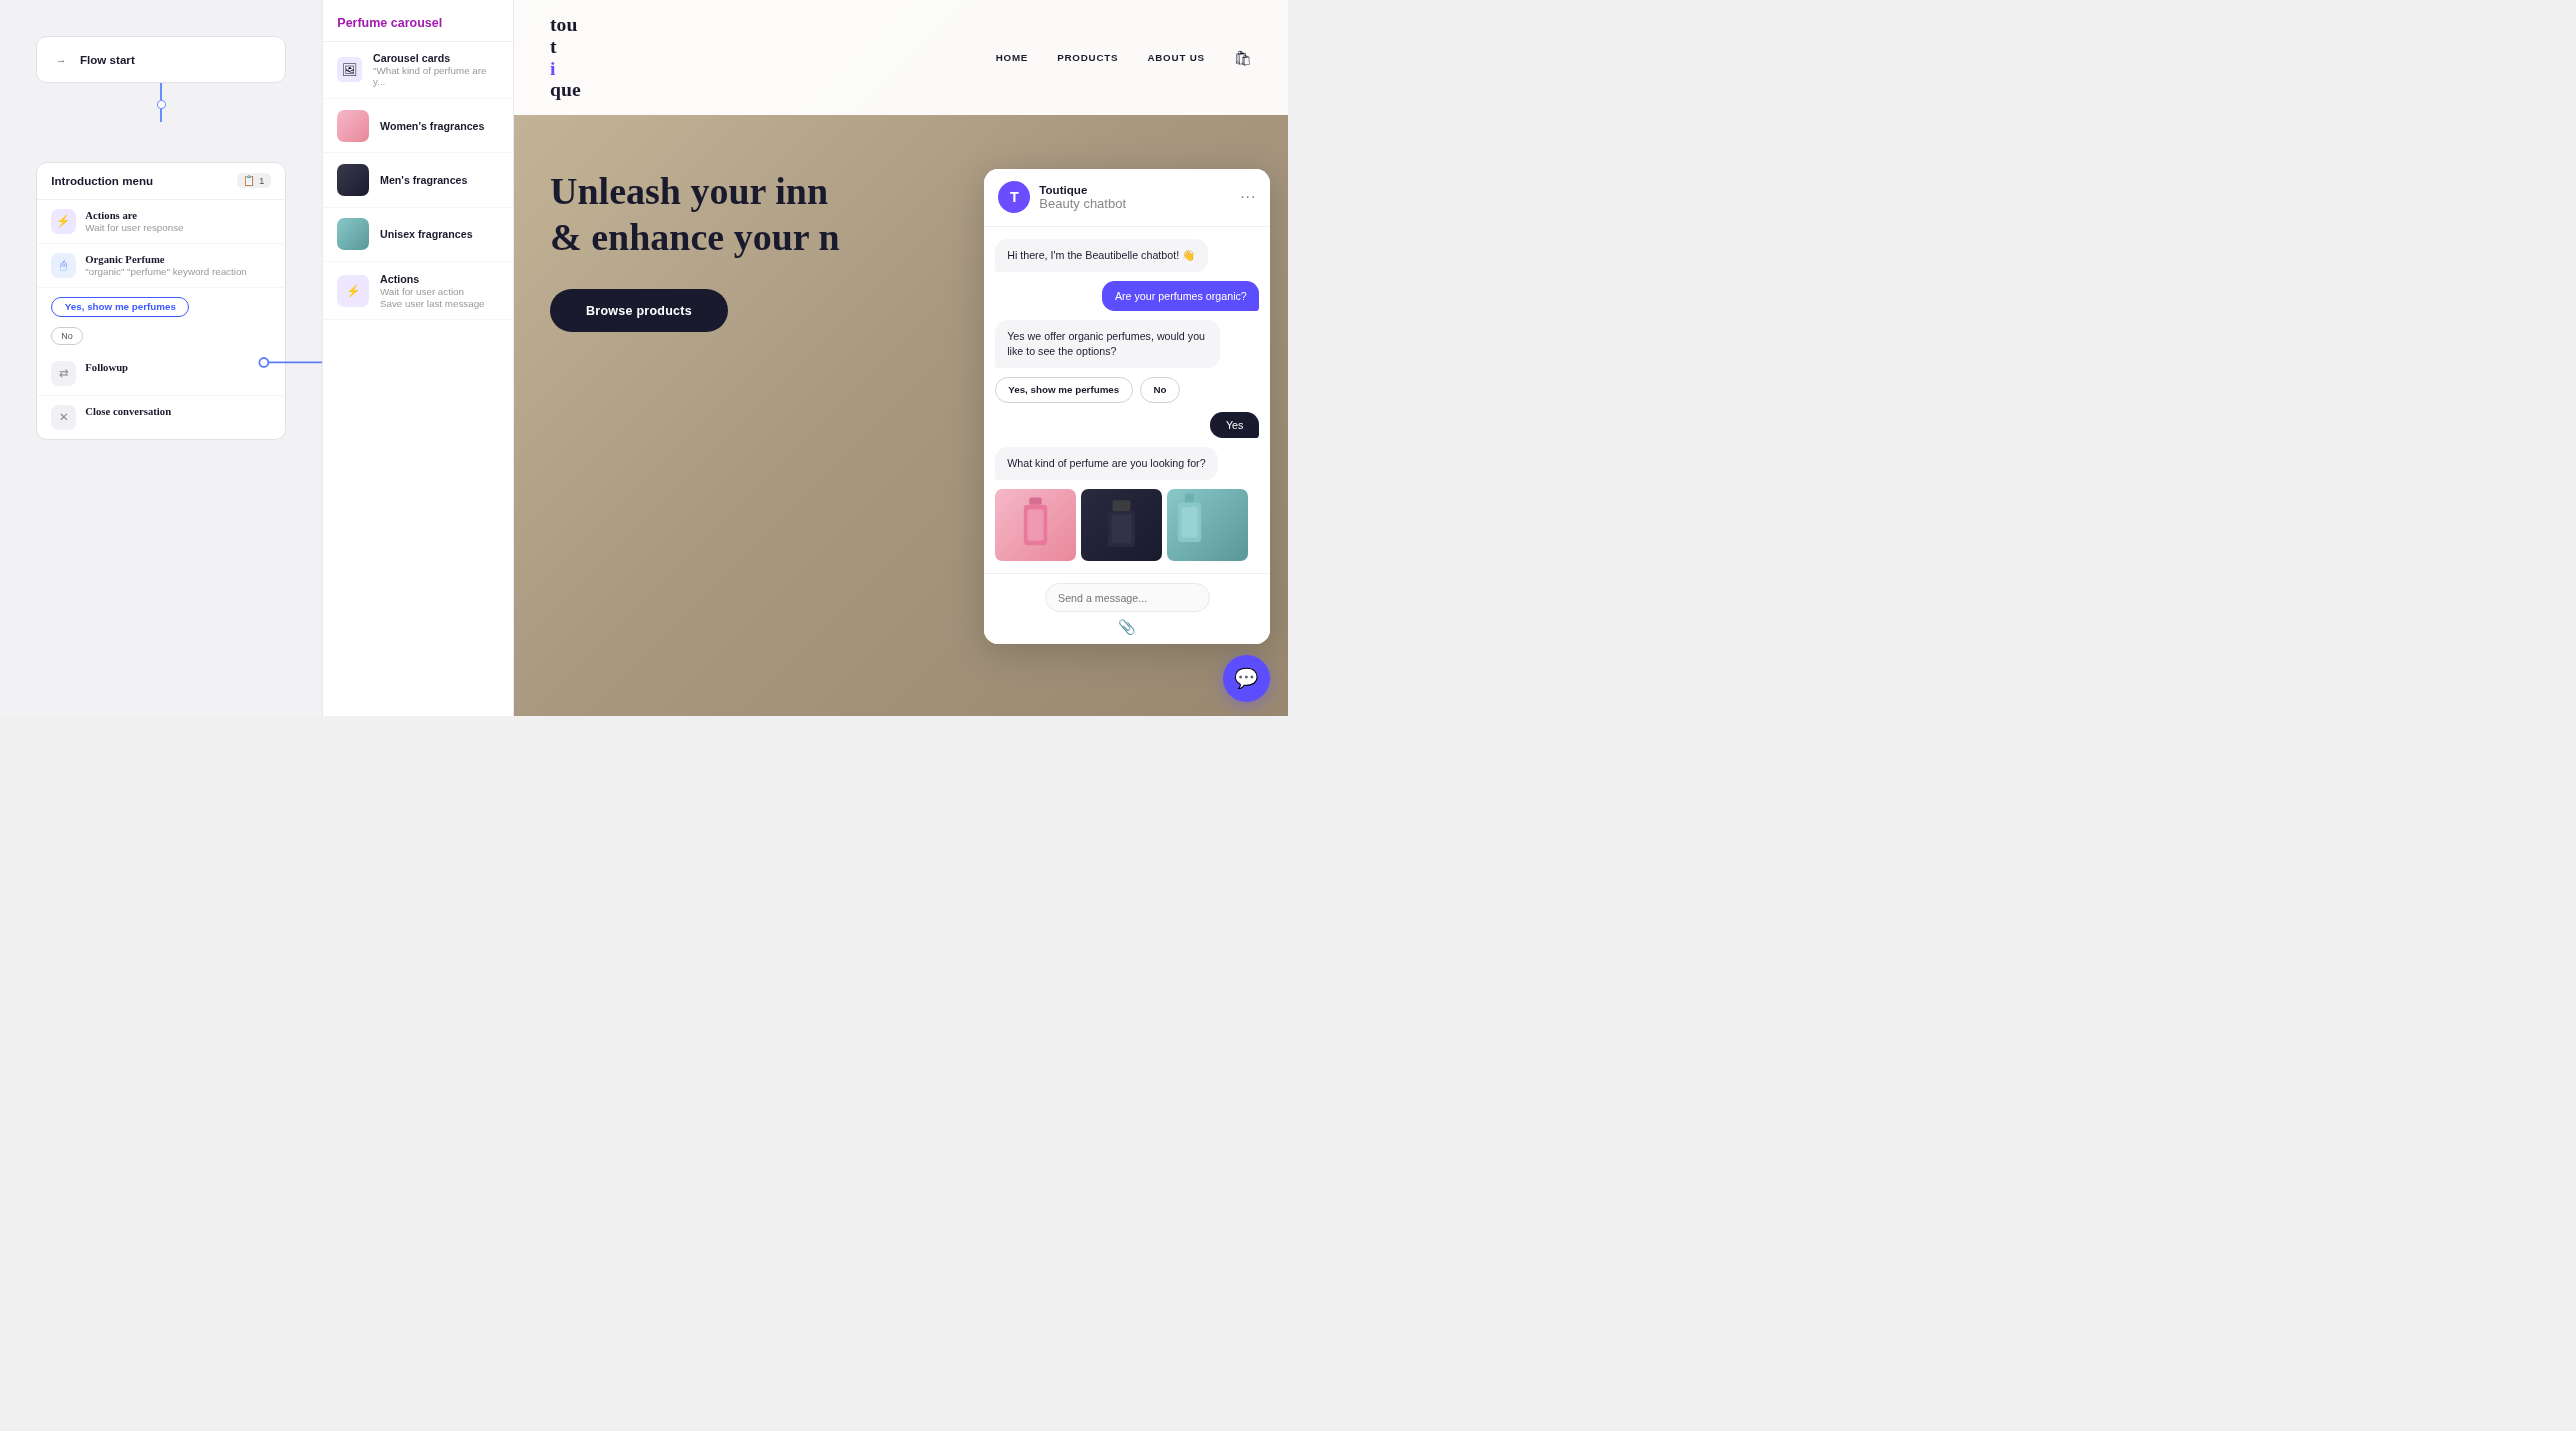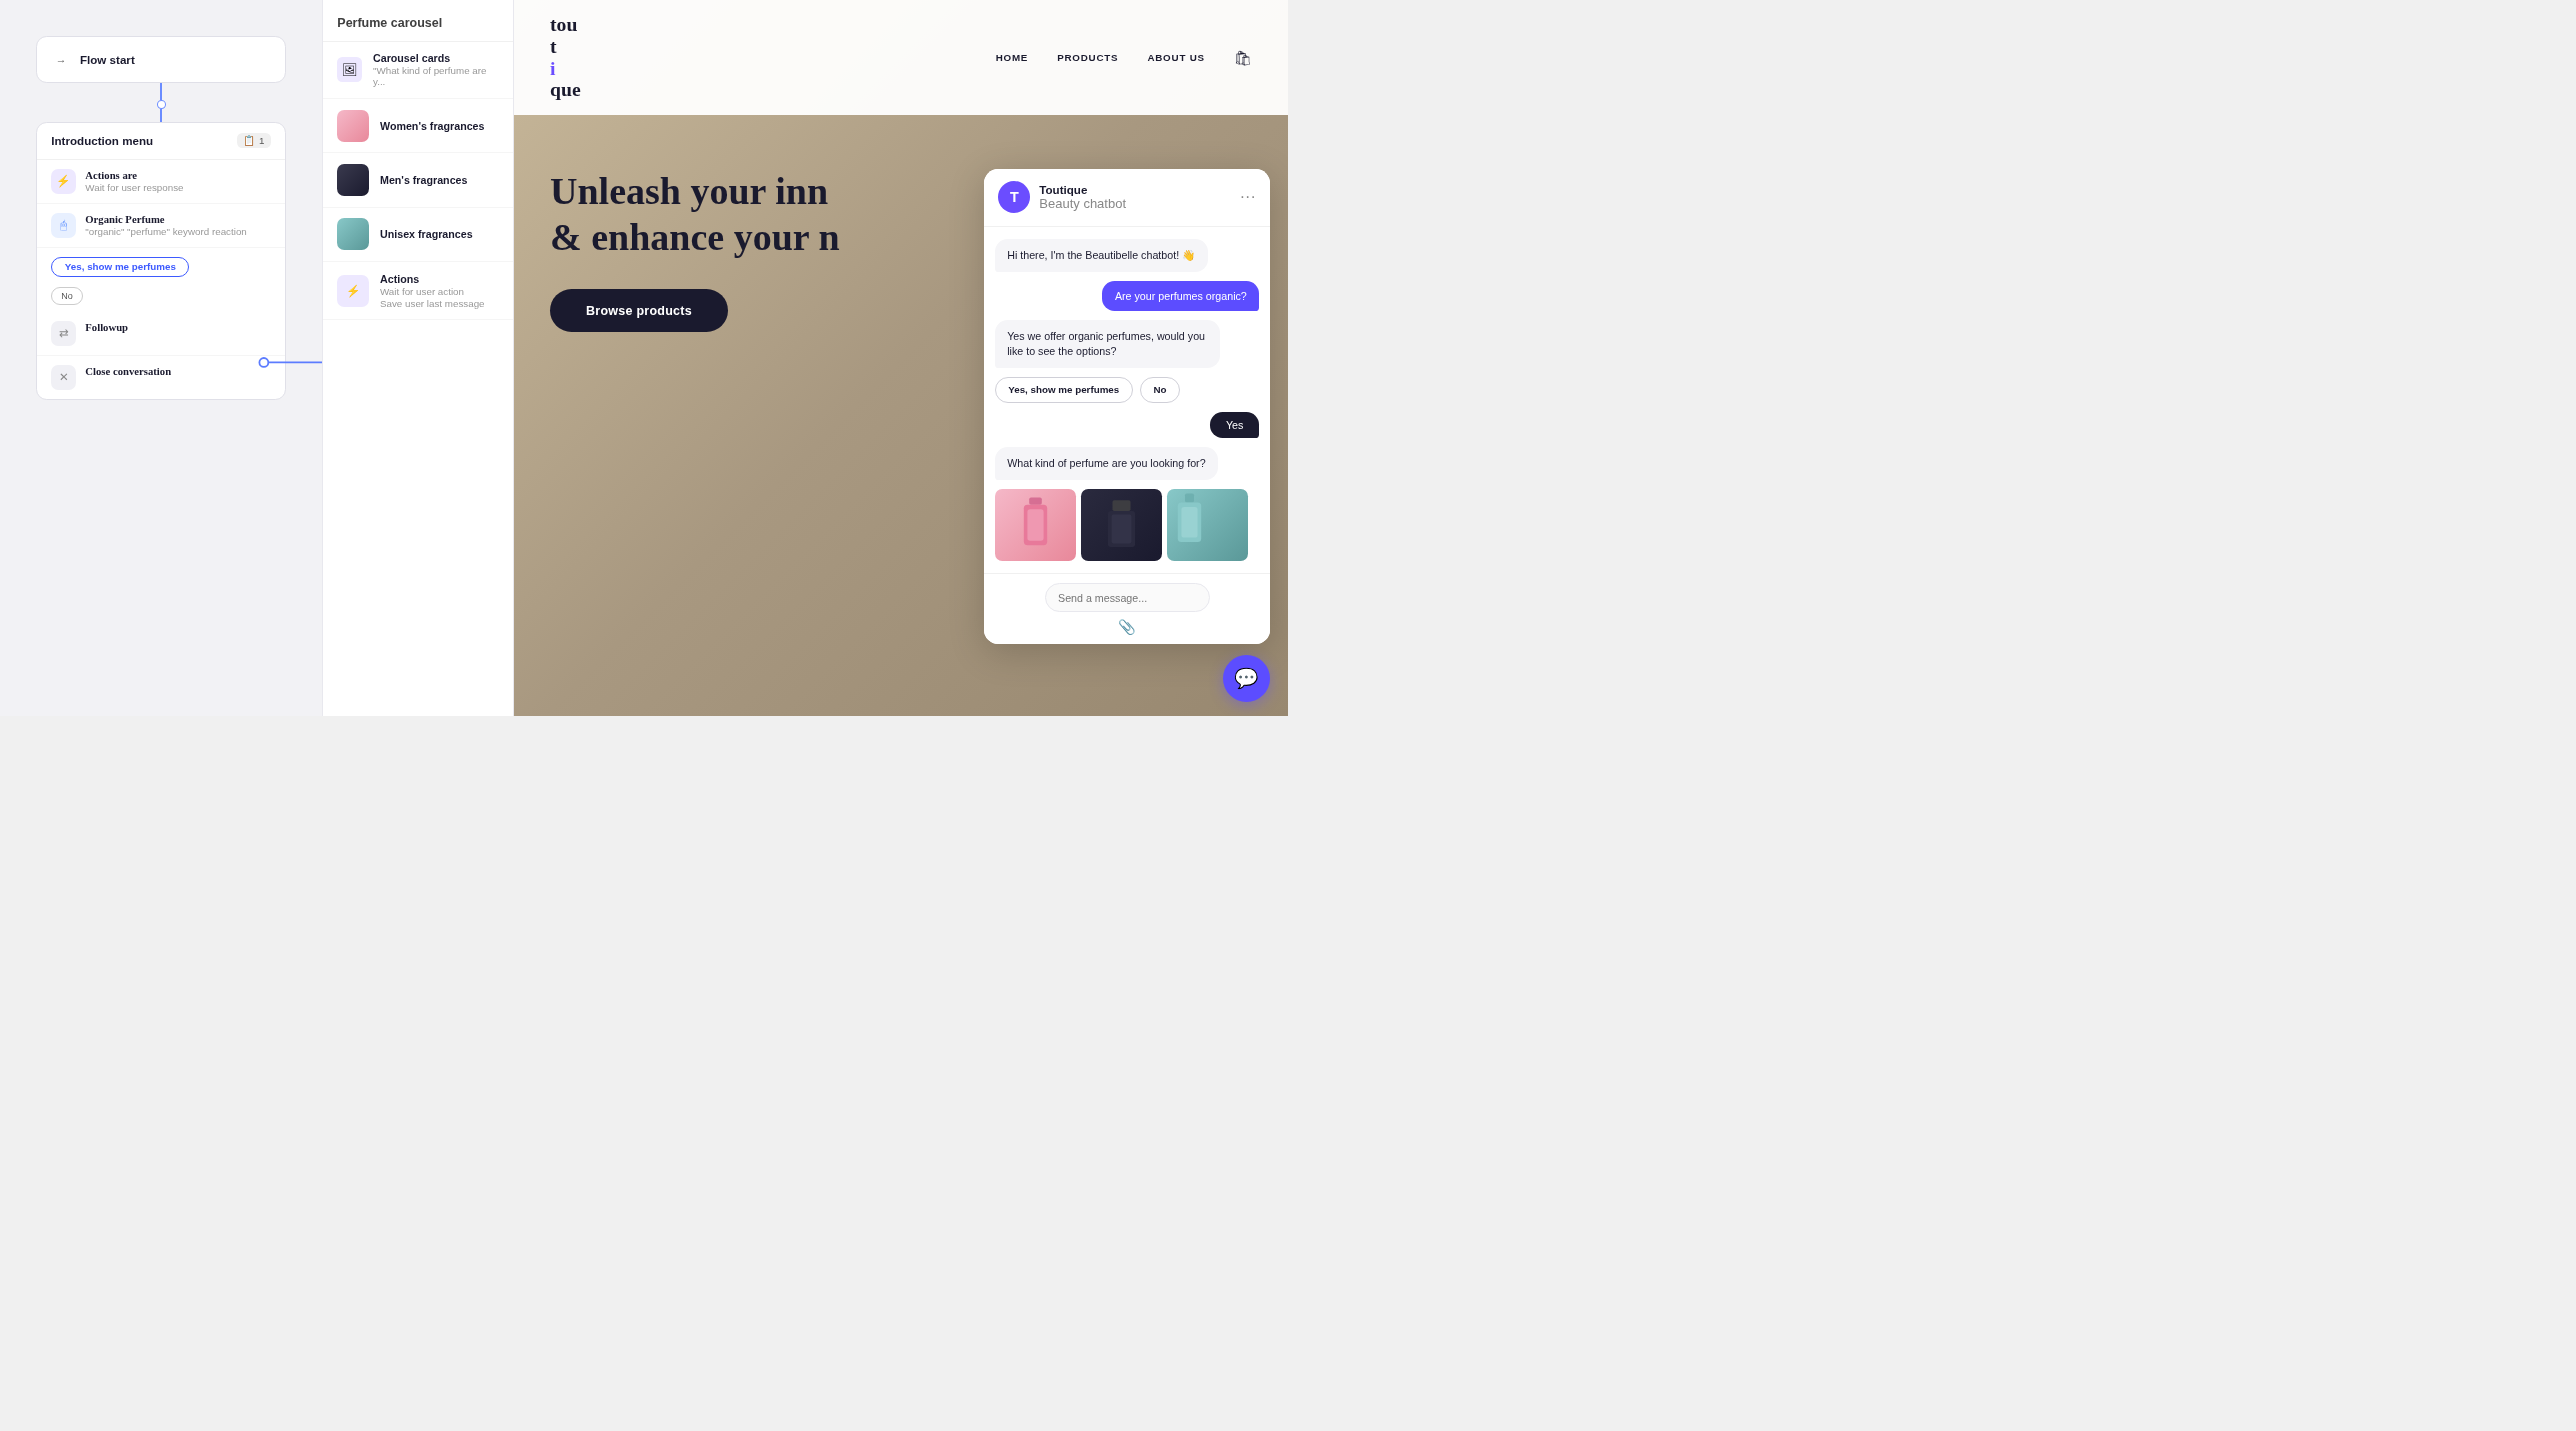--- a/index.html
+++ b/index.html
@@ -67,20 +67,21 @@
       margin: 0 auto;
     }
 
     
     .intro-menu-card {
       background: #fff;
       border-radius: 10.7px;
       border: 0.9px solid #e0e0e8;
       width: 250px;
       position: relative;
+      margin-top: 40px;
     }
 
     .intro-menu-header {
       display: flex;
       align-items: center;
       justify-content: space-between;
       padding: 10.7px 14.3px;
       border-bottom: 0.9px solid #f0f0f0;
     }
 
@@ -171,21 +172,21 @@
       display: flex;
       flex-direction: column;
       overflow: hidden;
     }
 
     .carousel-header {
       padding: 16px 14.3px 10.7px;
       border-bottom: 0.9px solid #f0f0f0;
       font-weight: 700;
       font-size: 12.5px;
-      color: #404040;
+      color: #a21caf;
     }
 
     .carousel-item {
       display: flex;
       align-items: center;
       gap: 10.7px;
       padding: 10.7px 14.3px;
       border-bottom: 0.9px solid #f5f5f5;
     }
 

